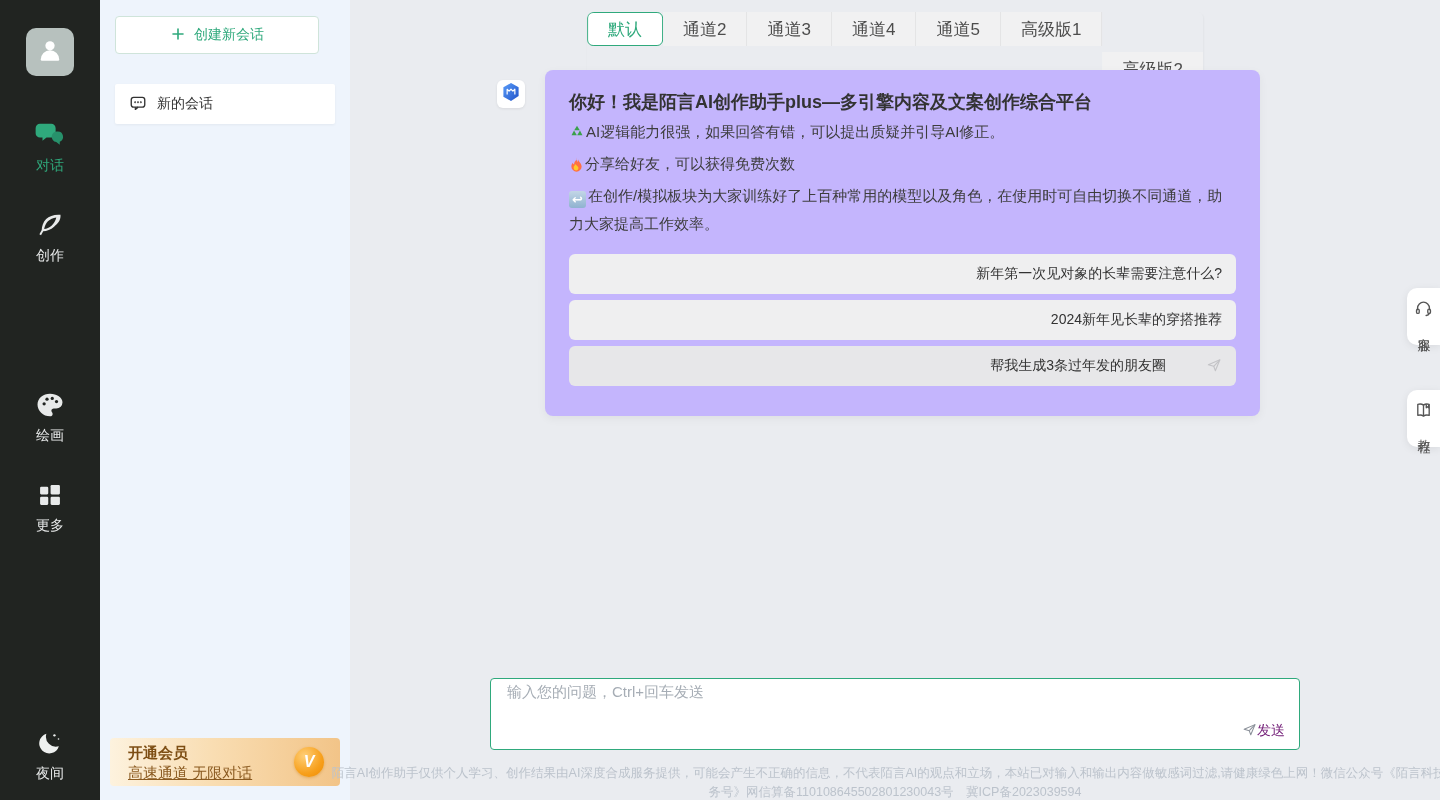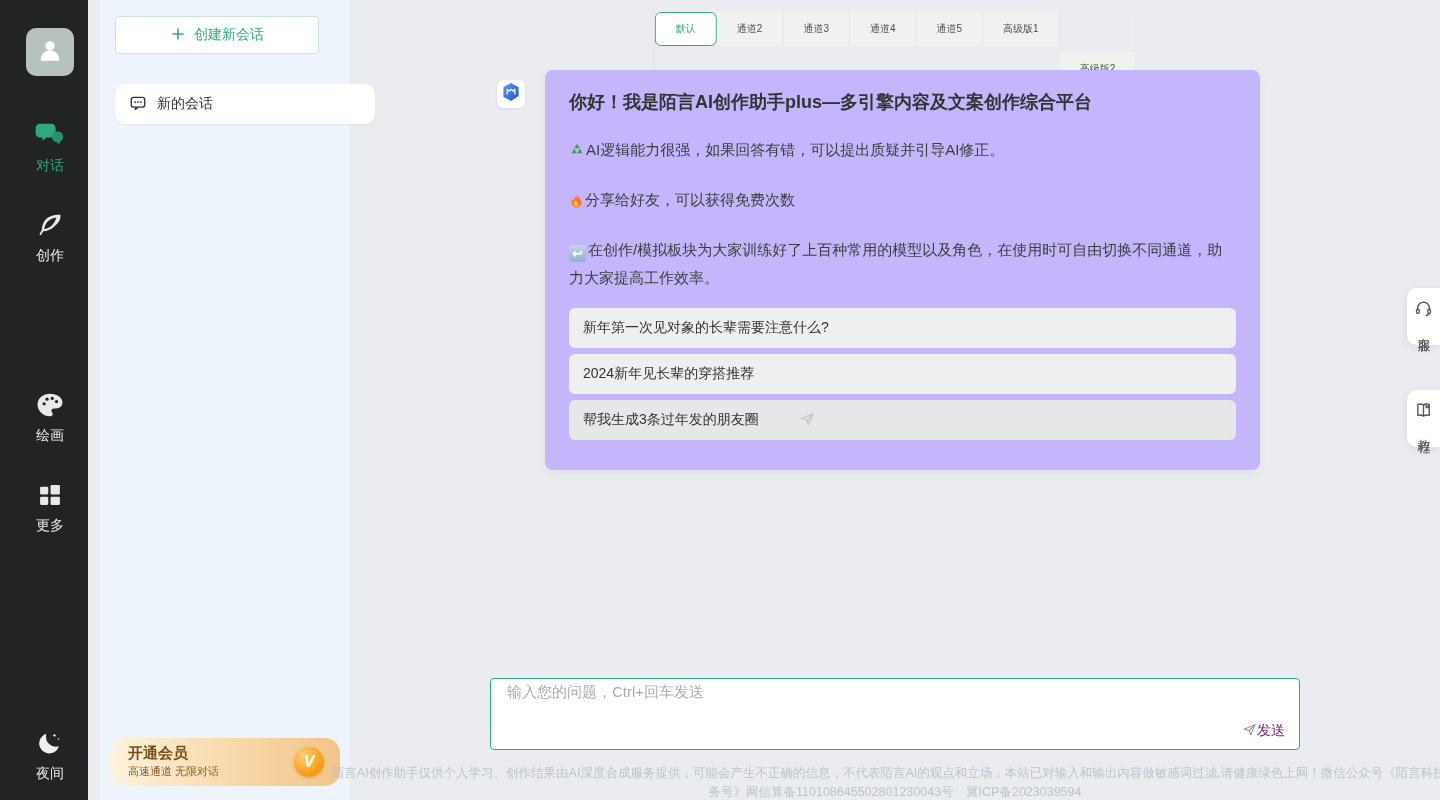--- a/index.html
+++ b/index.html
@@ -1,50 +1,50 @@
 <!DOCTYPE html>
 <html><head>
 <meta charset="utf-8">
 <style>
   * { margin:0; padding:0; box-sizing:border-box; }
   html,body { width:1440px; height:800px; overflow:hidden; }
   body { font-family:"Liberation Sans","DejaVu Sans",sans-serif; }
   #app { position:relative; width:1440px; height:800px; background:#eaecf0; overflow:hidden; }
 
   
-  .sidebar { position:absolute; left:0; top:0; width:88px; height:800px; background:#212421; z-index:5;padding-left:13px; }
+  .sidebar { position:absolute; left:0; top:0; width:100px; height:800px; background:#212421; z-index:5;padding-left:13px; }
   .user-avatar { position:absolute; left:26px; top:28px; width:48px; height:48px; border-radius:10px; background:#b7c1be; display:flex; align-items:center; justify-content:center; cursor:pointer; }
   .nav-item { position:absolute; left:0; width:100px; display:flex; flex-direction:column; align-items:center; gap:7px; cursor:pointer; color:#e8eaea; font-size:14px; }
   .nav-item.active { color:#2fa97c; }
   .nav-item .ic { width:30px; height:30px; display:flex; align-items:center; justify-content:center; }
 
   
   .session-panel { position:absolute; left:100px; top:0; width:250px; height:800px; background:#eef4fc; }
   .create-btn { position:absolute; left:15px; top:16px; width:204px; height:38px; background:#fff; border:1px solid #cfe4da; border-radius:4px; color:#2fa97c; font-size:14px; display:flex; align-items:center; justify-content:center; gap:8px; cursor:pointer; }
-  .session-item { position:absolute; left:15px; top:84px; width:260px; height:40px; background:#fff; border-radius:10px; box-shadow:0 1px 3px rgba(0,0,0,.05); display:flex; align-items:center; gap:10px; padding:0 14px; font-size:14px; color:#333; cursor:pointer; }
-  .vip-banner { position:absolute; left:10px; top:738px; width:230px; height:48px; border-radius:15px; background:linear-gradient(90deg,#fdf2de 0%,#f9ddb2 45%,#f2c488 100%); cursor:pointer; }
+  .session-item { position:absolute; left:15px; top:84px; width:220px; height:40px; background:#fff; border-radius:2px; box-shadow:0 1px 3px rgba(0,0,0,.05); display:flex; align-items:center; gap:10px; padding:0 14px; font-size:14px; color:#333; cursor:pointer; }
+  .vip-banner { position:absolute; left:10px; top:738px; width:230px; height:48px; border-radius:4px; background:linear-gradient(90deg,#fdf2de 0%,#f9ddb2 45%,#f2c488 100%); cursor:pointer; }
   .vip-title { position:absolute; left:18px; top:6px; font-size:15px; font-weight:bold; color:#7d4e14; }
-  .vip-sub { position:absolute; left:18px; top:26px; font-size:11px; color:#8a5a20; }
+  .vip-sub { position:absolute; left:18px; top:26px; font-size:15px; color:#8a5a20;text-decoration:underline; }
   .vip-badge { position:absolute; right:16px; top:9px; width:30px; height:30px; border-radius:50%; background:radial-gradient(circle at 35% 30%, #ffcf78, #f7a01c 60%, #ef8a00); color:#fff; font-style:italic; font-weight:bold; font-size:16px; display:flex; align-items:center; justify-content:center; box-shadow:0 1px 3px rgba(200,120,0,.4); }
 
   
   .main { position:absolute; left:350px; top:0; width:1090px; height:800px; }
   .tabs { position:absolute; top:12px; left:50%; transform:translateX(-50%); display:flex; border-radius:6px; overflow:hidden; box-shadow:0 1px 2px rgba(0,0,0,.04); }
-  .tab { height:34px; padding:0 20px; display:flex; align-items:center; background:#f1f1f2; color:#4d4d4d; font-size:10px; border-right:1px solid #e3e3e4; cursor:pointer; white-space:nowrap; }
+  .tab { height:34px; padding:0 20px; display:flex; align-items:center; background:#f1f1f2; color:#4d4d4d; font-size:17px; border-right:1px solid #e3e3e4; cursor:pointer; white-space:nowrap; }
   .tab:last-child { border-right:none;margin-top:40px; }
   .tab.active { background:#fff; color:#2fa97c; border:1px solid #2fa97c; border-radius:6px; }
 
   .bot-avatar { position:absolute; left:147px; top:80px; width:28px; height:28px; background:#fff; border-radius:6px; display:flex; align-items:center; justify-content:center; box-shadow:0 1px 3px rgba(0,0,0,.08); }
   .msg-card { position:absolute; left:195px; top:70px; width:715px; background:#c4b5fd; border-radius:8px; box-shadow:0 3px 10px rgba(0,0,0,.05); padding:21px 24px 30px 24px; }
   .msg-title { font-size:18px; font-weight:bold; color:#333; line-height:1.3; }
-  .msg-line { font-size:15px; color:#3d3d3d; line-height:1.85; margin-top:22px; }
+  .msg-line { font-size:15px; color:#3d3d3d; line-height:1.85; margin-top:4px; }
   .msg-line .emo { display:inline-flex; vertical-align:-3px; margin-right:1px; }
   .return-chip { display:inline-flex; align-items:center; justify-content:center; width:17px; height:17px; border-radius:3px; background:linear-gradient(180deg,#c3d6e6,#8fb2d0); color:#fff; font-size:13px; font-weight:bold; vertical-align:-3px; margin-right:2px; }
   .sugg-list { margin-top:17px; }
-  .sugg-item { height:40px; background:#efeff0; border-radius:6px; margin-top:6px; display:flex; align-items:center; justify-content:flex-start; padding:0 14px; font-size:14px; color:#333; cursor:pointer; }
+  .sugg-item { height:40px; background:#efeff0; border-radius:6px; margin-top:6px; display:flex; align-items:center; justify-content:flex-end; padding:0 14px; font-size:14px; color:#333; cursor:pointer; }
   .sugg-item.hovered { background:#e7e7e9;gap:40px; }
 
   .input-box { position:absolute; left:140px; top:678px; width:810px; height:72px; background:#fff; border:1px solid #2fa97c; border-radius:4px; }
   .input-box textarea { width:100%; height:42px; border:none; outline:none; resize:none; padding:4px 16px; font-size:15px; color:#333; background:transparent; font-family:inherit; }
   .input-box textarea::placeholder { color:#a6adb5; }
   .send-btn { position:absolute; right:14px; bottom:9px; display:flex; align-items:center; color:#701a75; font-size:14px; cursor:pointer; }
 
   .footer { position:absolute; left:-40px; right:-40px; top:764px; text-align:center; font-size:12.5px; color:#bcc3cc; line-height:1.5; }
 
   

